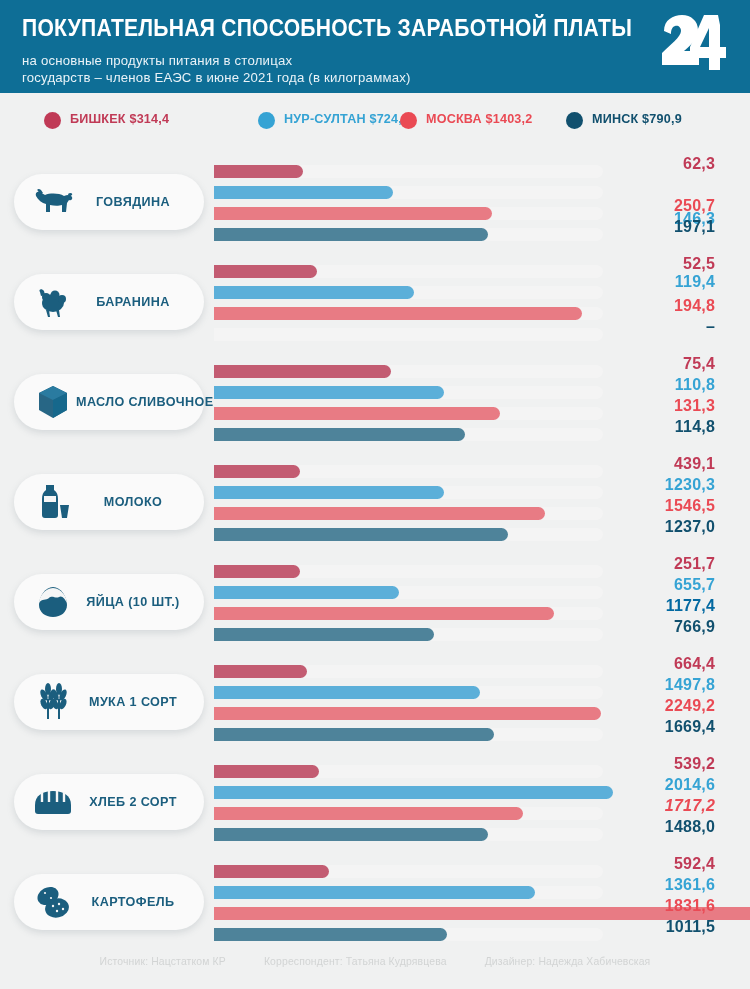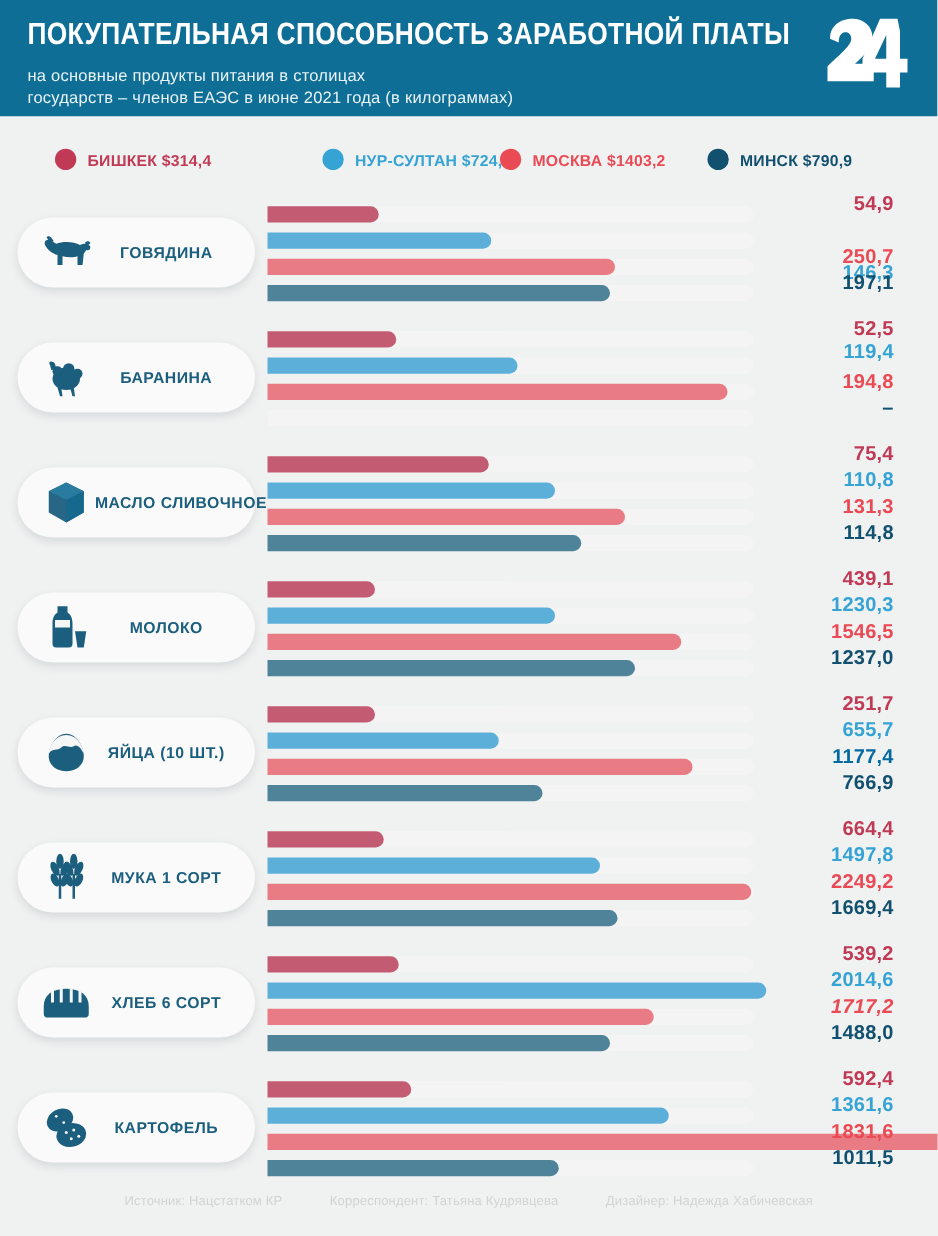--- a/index.html
+++ b/index.html
@@ -59,21 +59,21 @@
   
   .legend {
     position: absolute;
     left: 0; top: 112px;
     width: 750px;
     height: 30px;
   }
   .legend-item {
     position: absolute;
     display: flex;
-    align-items: flex-end;
+    align-items: flex-start;
     gap: 9px;
     height: 24px;
     top: 0;
   }
   .legend-dot {
     width: 17px; height: 17px;
     border-radius: 50%;
     flex: 0 0 auto;
   }
   .legend-label {
@@ -253,21 +253,21 @@
           <div class="bar-line" style="top: 52px;">
             <div class="bar-track"></div>
             <div class="bar-fill" style="width: 71.5%; background: rgb(232, 123, 132);"></div>
           </div>
           <div class="bar-line" style="top: 73px;">
             <div class="bar-track"></div>
             <div class="bar-fill" style="width: 70.5%; background: rgb(78, 131, 154);"></div>
           </div>
         </div>
         <div class="values">
-          <div class="value" style="top: 0px; color: rgb(192, 58, 86);">54,9</div>
+          <div class="value" style="top: 0px; color: rgb(192, 58, 86);">62,3</div>
           <div class="value" style="top: 21px; color: rgb(53, 163, 212); margin-top: 34px;">146,3</div>
           <div class="value" style="top: 42px; color: rgb(234, 74, 84);">250,7</div>
           <div class="value" style="top: 63px; color: rgb(17, 80, 110);">197,1</div>
         </div>
       </div>
       <div class="row">
         <div class="pill">
           <div class="pill-icon">
             <svg width="40" height="32" viewBox="0 0 40 32">
               <g fill="#1b5e7e">
@@ -474,21 +474,21 @@
       <div class="row">
         <div class="pill">
           <div class="pill-icon">
             <svg width="40" height="26" viewBox="0 0 40 26">
               <g fill="#1b5e7e">
                 <path d="M2 16 C2 7 9 2 20 2 C31 2 38 7 38 16 L38 22 C38 24 37 25 35 25 L5 25 C3 25 2 24 2 22 Z"></path>
                 <path d="M9 3 L9 13 M16 2 L16 13 M24 2 L24 13 M31 3 L31 13" stroke="#f5f6f6" stroke-width="2.4" fill="none"></path>
               </g>
             </svg>
           </div>
-          <div class="pill-label">ХЛЕБ 6 СОРТ</div>
+          <div class="pill-label">ХЛЕБ 2 СОРТ</div>
         </div>
         <div class="bars">
           <div class="bar-line" style="top: 10px;">
             <div class="bar-track"></div>
             <div class="bar-fill" style="width: 27%; background: rgb(195, 92, 114);"></div>
           </div>
           <div class="bar-line" style="top: 31px;">
             <div class="bar-track"></div>
             <div class="bar-fill" style="width: 102.5%; background: rgb(92, 175, 217);"></div>
           </div>

